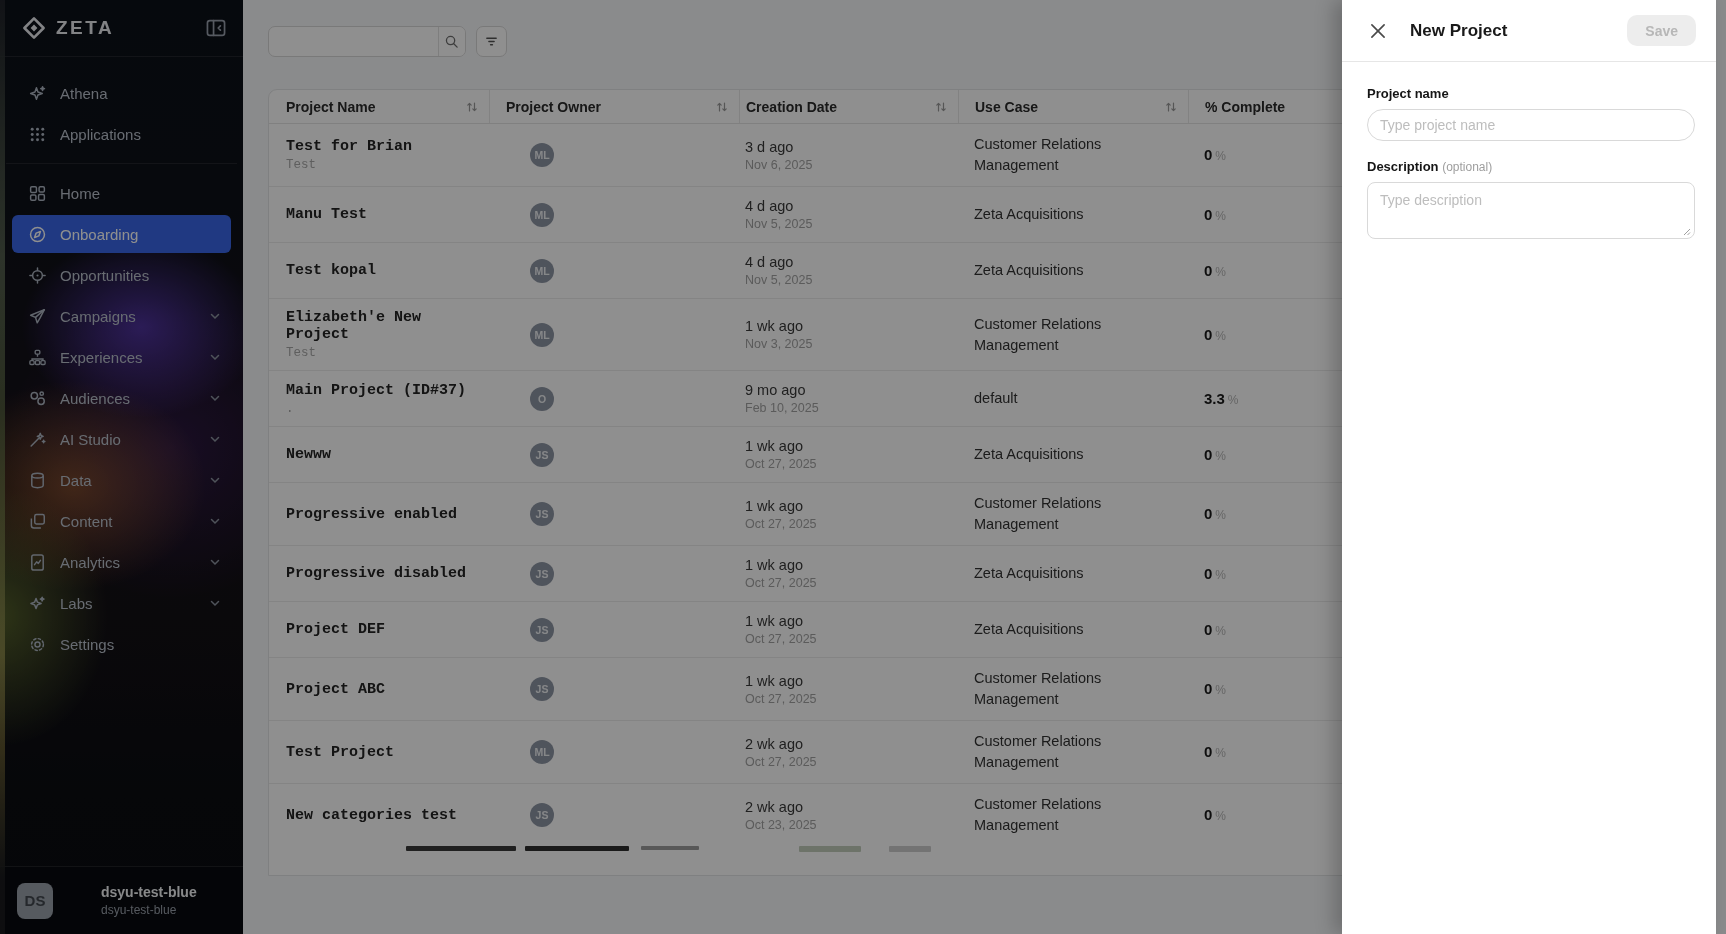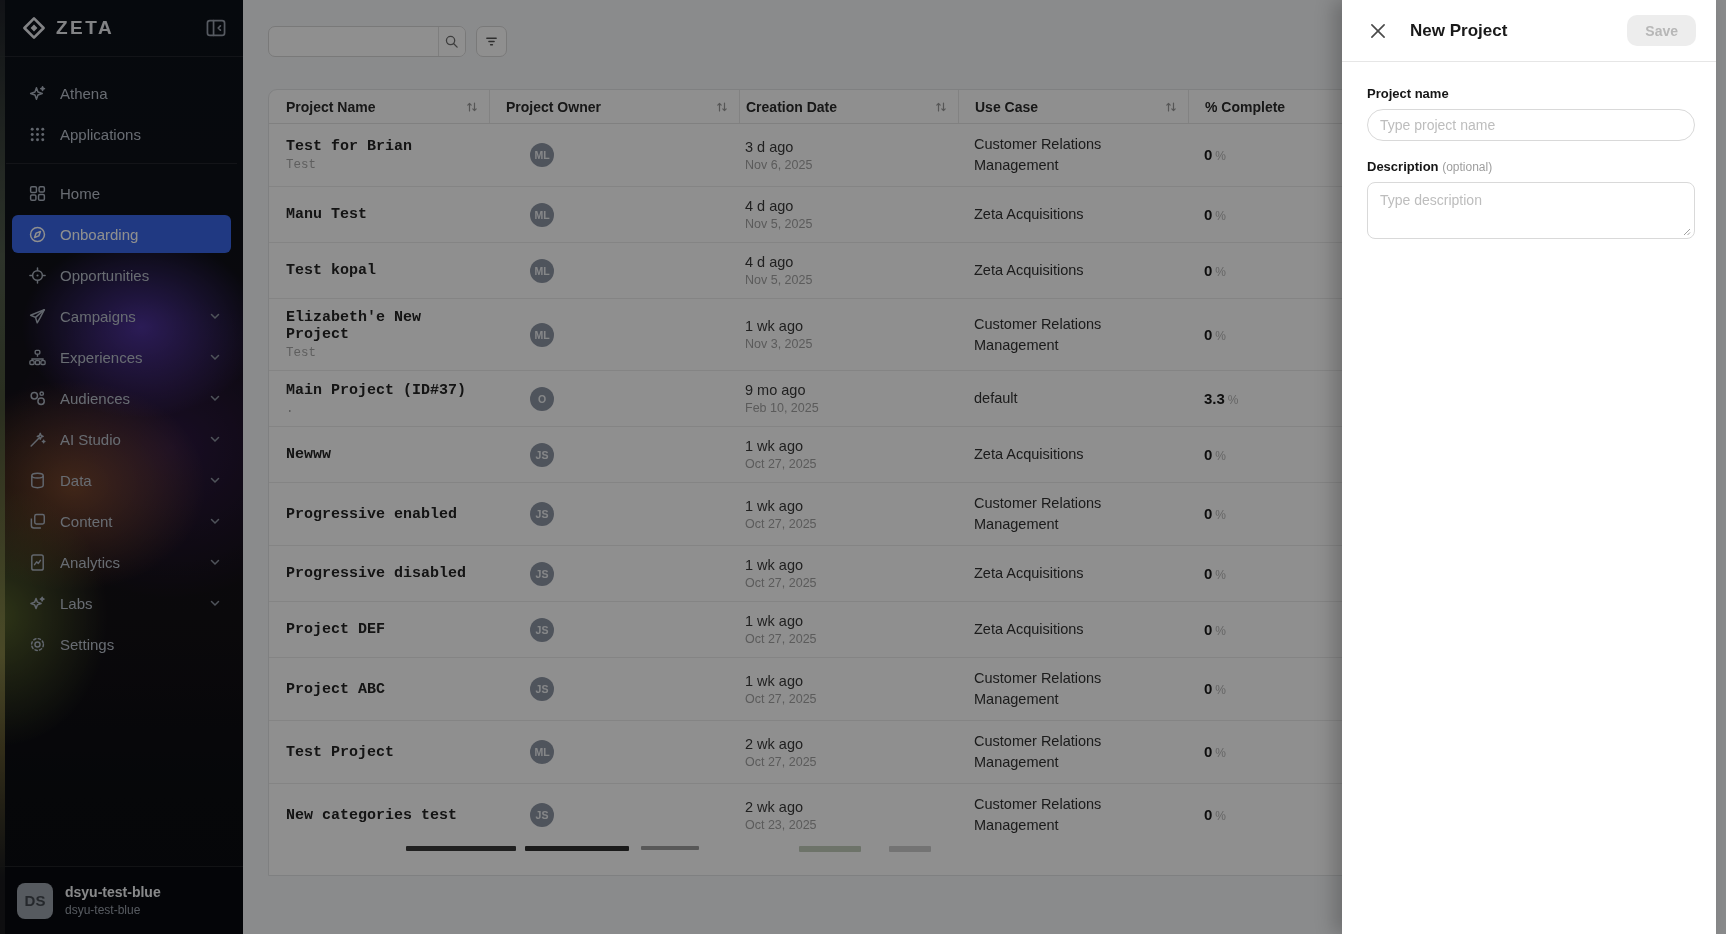--- a/index.html
+++ b/index.html
@@ -26,21 +26,21 @@
   .collapse-btn { margin-left:auto; width:22px; height:22px; color:#9aa1ad; cursor:pointer; }
   .nav { padding:14px 6px 0 6px; flex:1 1 auto; }
   .nav-item { height:38px; margin:3px 6px; border-radius:6px; display:flex; align-items:center;
     padding:0 10px 0 16px; font-size:15px; color:#b9c0cb; cursor:pointer; }
   .nav-item .nicon { width:19px; height:19px; margin-right:13px; flex:0 0 auto; color:#aeb6c2; }
   .nav-item.active { background:#3a67e8; color:#ffffff; }
   .nav-item.active .nicon { color:#ffffff; }
   .nav-chevron { margin-left:auto; width:12px; height:12px; color:#8d95a1; }
   .nav-divider { height:1px; background:rgba(255,255,255,.09); margin:10px 0; }
   .user-section { flex:0 0 auto; height:68px; border-top:1px solid rgba(255,255,255,.10);
-    background:rgba(8,10,14,.55); display:flex; align-items:center; padding:0 14px 0 17px; cursor:pointer; }
+    background:rgba(8,10,14,.55); display:flex; align-items:center; padding:0 14px 0 17px; cursor:pointer;gap:36px; }
   .user-avatar { width:36px; height:36px; border-radius:8px; background:#99a0a9; color:#43484f;
     font-weight:700; font-size:15px; display:flex; align-items:center; justify-content:center; }
   .user-meta { margin-left:12px; }
   .user-name { font-size:14px; font-weight:700; color:#f2f4f6; }
   .user-sub { font-size:12px; color:#9aa1ab; margin-top:3px; }
 
   
   .main { flex:1 1 auto; display:flex; flex-direction:column; background:#f7f8fa; min-width:0; }
   .main-header { height:62px; background:#ffffff; border-bottom:1px solid #e2e3e5;
     display:flex; align-items:center; padding:0 24px; flex:0 0 auto; }

